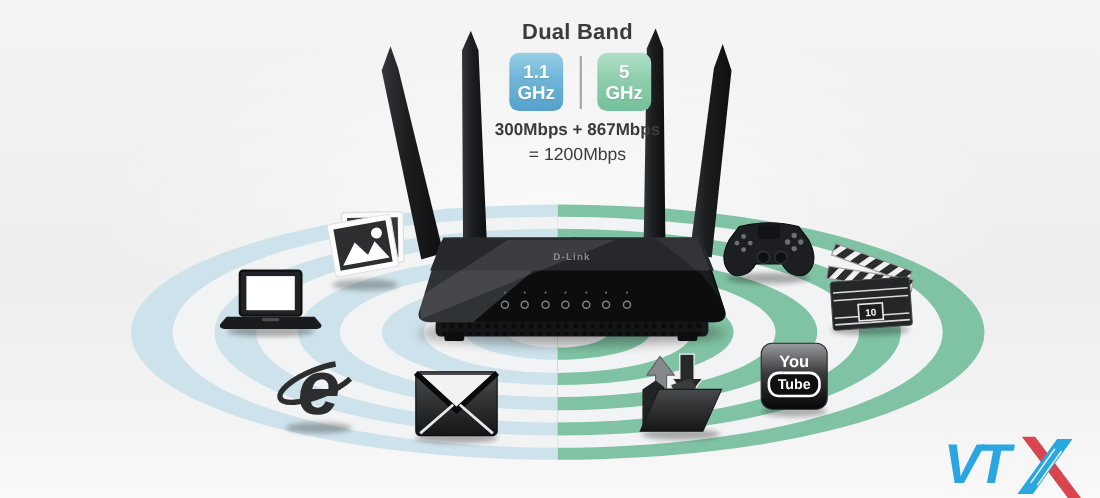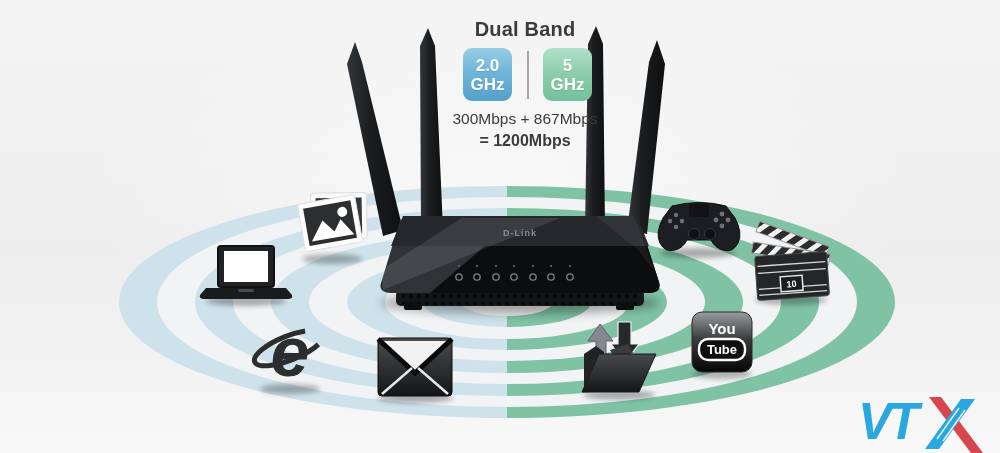--- a/index.html
+++ b/index.html
@@ -20,22 +20,22 @@
   }
   .badge {
     position:absolute; width:49px; height:53px; border-radius:9px;
     display:flex; flex-direction:column; align-items:center; justify-content:center;
     color:#fff; font-weight:bold; font-size:17px; line-height:19px;
     text-shadow:0 1px 1px rgba(0,0,0,.12);
   }
   .badge-24 { left:63px; top:48px; background:linear-gradient(180deg,#96cee5 0%,#6fb5d8 45%,#55a1ca 100%); }
   .badge-5  { left:143px; top:48px; background:linear-gradient(180deg,#b0e0c8 0%,#8fceac 45%,#74c09c 100%); }
   .band-divider { position:absolute; left:127px; top:51px; width:2px; height:48px; background:#a6a6a8; }
-  .speed1 { position:absolute; left:0; right:0; top:110px; text-align:center; font-size:15.5px; font-weight:normal; color:#3a3b3d; }
-  .speed2 { position:absolute; left:0; right:0; top:132px; text-align:center; font-size:16px; font-weight:bold; color:#3a3b3d; }
+  .speed1 { position:absolute; left:0; right:0; top:110px; text-align:center; font-size:15.5px; font-weight:bold; color:#3a3b3d; }
+  .speed2 { position:absolute; left:0; right:0; top:132px; text-align:center; font-size:16px; font-weight:normal; color:#3a3b3d; }
 
   
   .vtx { position:absolute; left:858px; top:394px; width:145px; height:60px; display:flex; align-items:flex-start; }
   .vtx-vt {
     font-style:italic; font-weight:900; font-size:51px; line-height:56px;
     letter-spacing:-4px; color:#2aa7e0;
     text-shadow:0 1px 0 rgba(255,255,255,.6);
   }
   .vtx-x { margin-left:-2px; margin-top:1px; }
 </style>
@@ -236,21 +236,21 @@
       <rect x="692" y="312" width="60" height="60" rx="10" fill="url(#gYt)" stroke="#2a2b2c"></rect>
       <text x="722" y="334" text-anchor="middle" font-size="15" font-weight="bold" fill="#ffffff">You</text>
       <rect x="699" y="339" width="46" height="21" rx="9" fill="#0f0f10" stroke="#fdfdfd" stroke-width="2.4"></rect>
       <text x="722" y="354" text-anchor="middle" font-size="13" font-weight="bold" fill="#ffffff">Tube</text>
     </g>
   </svg>
 
   <div class="headline">
     <div class="title">Dual Band</div>
     <div class="badge badge-24">
-      <span>2.0</span>
+      <span>1.1</span>
       <span>GHz</span>
     </div>
     <div class="band-divider"></div>
     <div class="badge badge-5">
       <span>5</span>
       <span>GHz</span>
     </div>
     <div class="speed1">300Mbps + 867Mbps</div>
     <div class="speed2">= 1200Mbps</div>
   </div>

